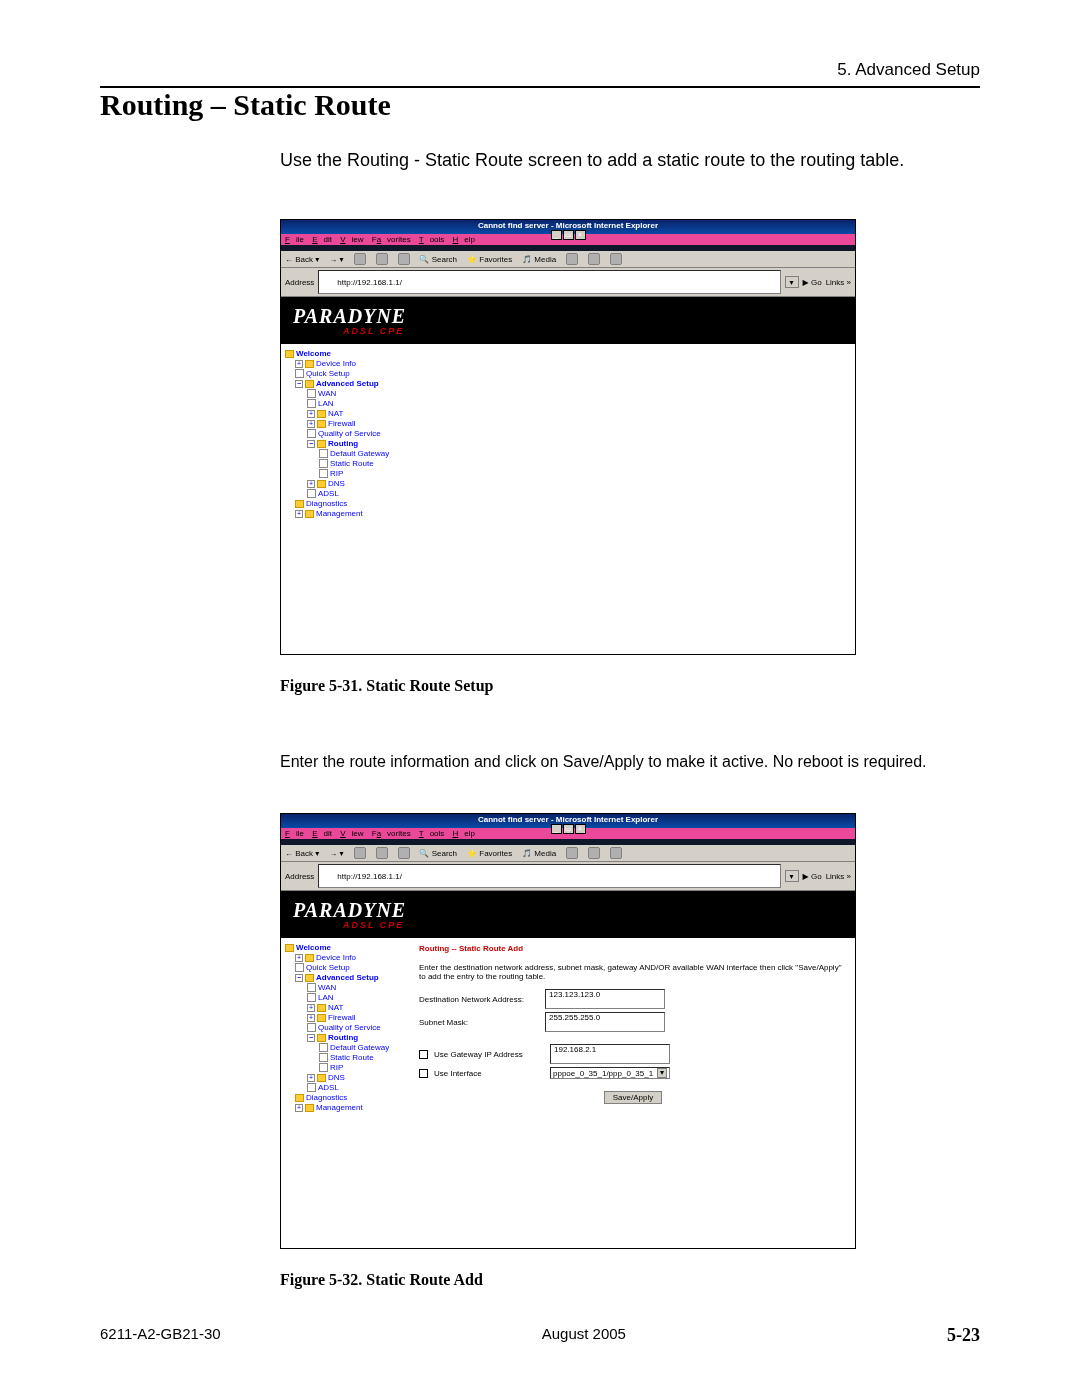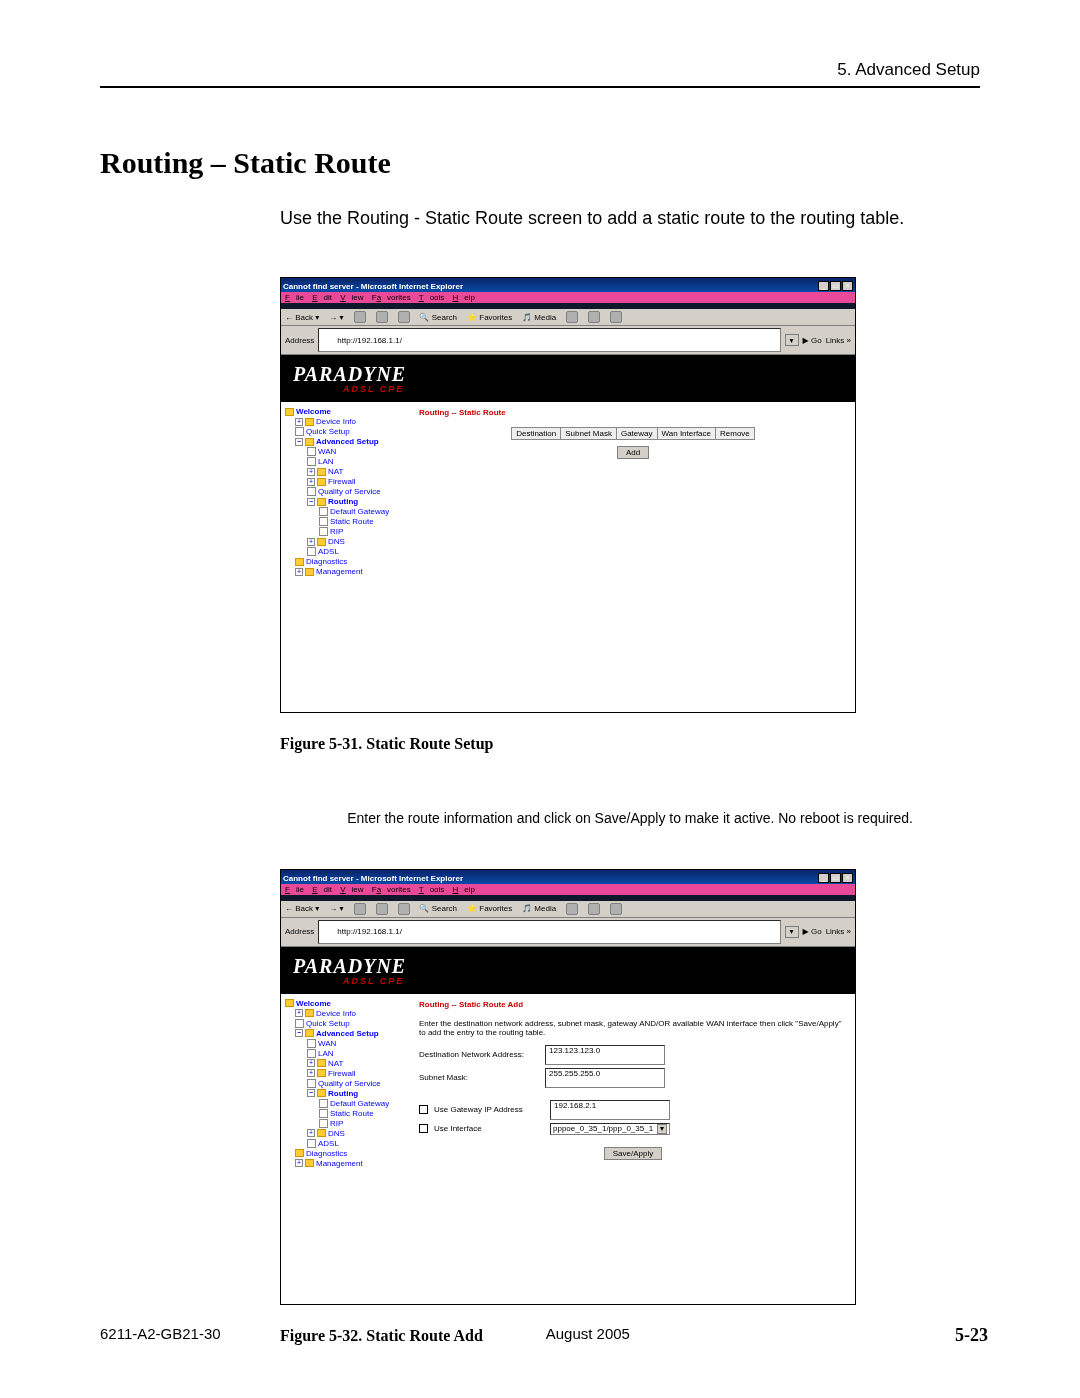--- a/index.html
+++ b/index.html
@@ -1,26 +1,26 @@
 <!DOCTYPE html>
 <html><head>
 <meta charset="utf-8">
 <style>
   * { margin: 0; padding: 0; box-sizing: border-box; }
   body { font-family: "Times New Roman", serif; background: #fff; width: 1080px; height: 1398px; position: relative; padding: 60px 100px 50px 100px; color: #000; }
-  .header-line { border-bottom: 2px solid #000; padding-bottom: 6px; margin-bottom: 58px; }
+  .header-line { border-bottom: 2px solid #000; padding-bottom: 6px; }
   .header-text { text-align: right; font-family: Arial, sans-serif; font-size: 17px; }
   .page-title { font-size: 30px; font-weight: bold; margin-bottom: 28px; }
   .intro-text { font-family: Arial, sans-serif; font-size: 18px; margin-left: 180px; margin-bottom: 48px; }
-  .intro-text2 { font-family: Arial, sans-serif; font-size: 14px; margin-left: 180px; margin-bottom: 40px; margin-top: 56px; line-height: 1.4; text-align: center; }
+  .intro-text2 { font-family: Arial, sans-serif; font-size: 16px; margin-left: 180px; margin-bottom: 40px; margin-top: 56px; line-height: 1.4; }
   .figure-wrap { margin-left: 180px; }
   .figure-caption { font-weight: bold; font-size: 16px; margin-top: 22px; margin-left: 180px; }
   
   .browser-window { width: 576px; border: 1px solid #000; background: #fff; font-family: Tahoma, Arial, sans-serif; font-size: 8px; }
-  .titlebar { background: linear-gradient(#08246b,#0a4aa6); color: #fff; display: flex; justify-content: space-between; align-items: flex-end; padding: 1px 2px; height: 14px; }
+  .titlebar { background: linear-gradient(#08246b,#0a4aa6); color: #fff; display: flex; justify-content: space-between; align-items: center; padding: 1px 2px; height: 14px; flex-direction: column; }
   .titlebar-text { font-size: 8px; font-weight: bold; }
   .win-icons { display: flex; gap: 1px; }
   .win-btn { width: 11px; height: 10px; background: #d4d0c8; border: 1px solid #000; font-size: 7px; display: flex; align-items: center; justify-content: center; line-height: 6px; }
   .menubar { background: #ec4899; padding: 1px 4px; font-size: 8px; border-bottom: 6px solid #0f172a; }
   .menubar span { margin-right: 6px; }
   .ul { text-decoration: underline; }
   .toolbar { background: #d4d0c8; padding: 2px 4px; display: flex; align-items: center; gap: 10px; border-bottom: 1px solid #808080; font-size: 8px; }
   .tb-icon { width: 12px; height: 12px; background: #b0b0b0; border-radius: 2px; border: 1px solid #808080; }
   .addrbar { background: #d4d0c8; padding: 2px 4px; display: flex; align-items: center; gap: 4px; border-bottom: 1px solid #808080; font-size: 8px; }
   .addrinput { flex: 1; background: #fff; border: 1px inset #808080; height: 24px; padding: 0 18px; font-size: 8px; display: flex; align-items: center; }
@@ -47,21 +47,21 @@
   .route-table th { border: 1px solid #888; padding: 1px 4px; font-weight: normal; background: #eee; }
   .add-btn-row { text-align: center; margin-top: 6px; }
   .gray-btn { background: #d4d0c8; border: 1px solid #808080; padding: 1px 8px; font-size: 8px; }
   .form-row { display: flex; align-items: center; margin: 3px 0; gap: 6px; }
   .form-label { width: 120px; color: #000; }
   .form-input { background: #fff; border: 1px inset #808080; padding: 0 3px; width: 120px; height: 20px; font-size: 8px; }
   .form-check { width: 9px; height: 9px; border: 1px solid #000; background: #fff; display: inline-block; }
   .form-select { background: #fff; border: 1px inset #808080; padding: 0 2px; height: 12px; font-size: 8px; display: flex; align-items: center; justify-content: space-between; width: 120px; }
   .sel-arrow { width: 10px; height: 10px; background: #d4d0c8; border: 1px solid #808080; text-align: center; line-height: 8px; }
   .center { text-align: center; }
-  .footer { position: absolute; bottom: 52px; left: 100px; right: 92px; display: flex; justify-content: space-between; font-family: Arial, sans-serif; font-size: 15px; }
+  .footer { position: absolute; bottom: 52px; left: 100px; right: 100px; display: flex; justify-content: space-between; font-family: Arial, sans-serif; font-size: 15px; }
   .footer .pagenum { font-weight: bold; font-family: "Times New Roman", serif; font-size: 18px; }
 </style>
 </head>
 <body>
 
 <div class="header-line">
   <div class="header-text">5. Advanced Setup</div>
 </div>
 
 <h1 class="page-title">Routing – Static Route</h1>
@@ -181,39 +181,20 @@
         <div class="item lv1">
             <span class="folder"></span>
             <span>Diagnostics</span>
           </div>
         <div class="item lv1">
             <span class="exp">+</span>
             <span class="folder"></span>
             <span>Management</span>
           </div>
       </div>
-      <div class="main-panel">
-        <div class="panel-title">Routing -- Static Route</div>
-        <div class="center">
-        <table class="route-table">
-          <tbody>
-                <tr>
-            <th>Destination</th>
-            <th>Subnet Mask</th>
-            <th>Gateway</th>
-            <th>Wan Interface</th>
-            <th>Remove</th>
-          </tr>
-        </tbody>
-            </table>
-        <div class="add-btn-row">
-          <button class="gray-btn">Add</button>
-        </div>
-        </div>
-      </div>
     </div>
   </div>
 </div>
 <div class="figure-caption">Figure 5-31.   Static Route Setup</div>
 
 <p class="intro-text2">Enter the route information and click on Save/Apply to make it active. No reboot is required.</p>
 
 <div class="figure-wrap">
   <div class="browser-window">
     <div class="titlebar">

